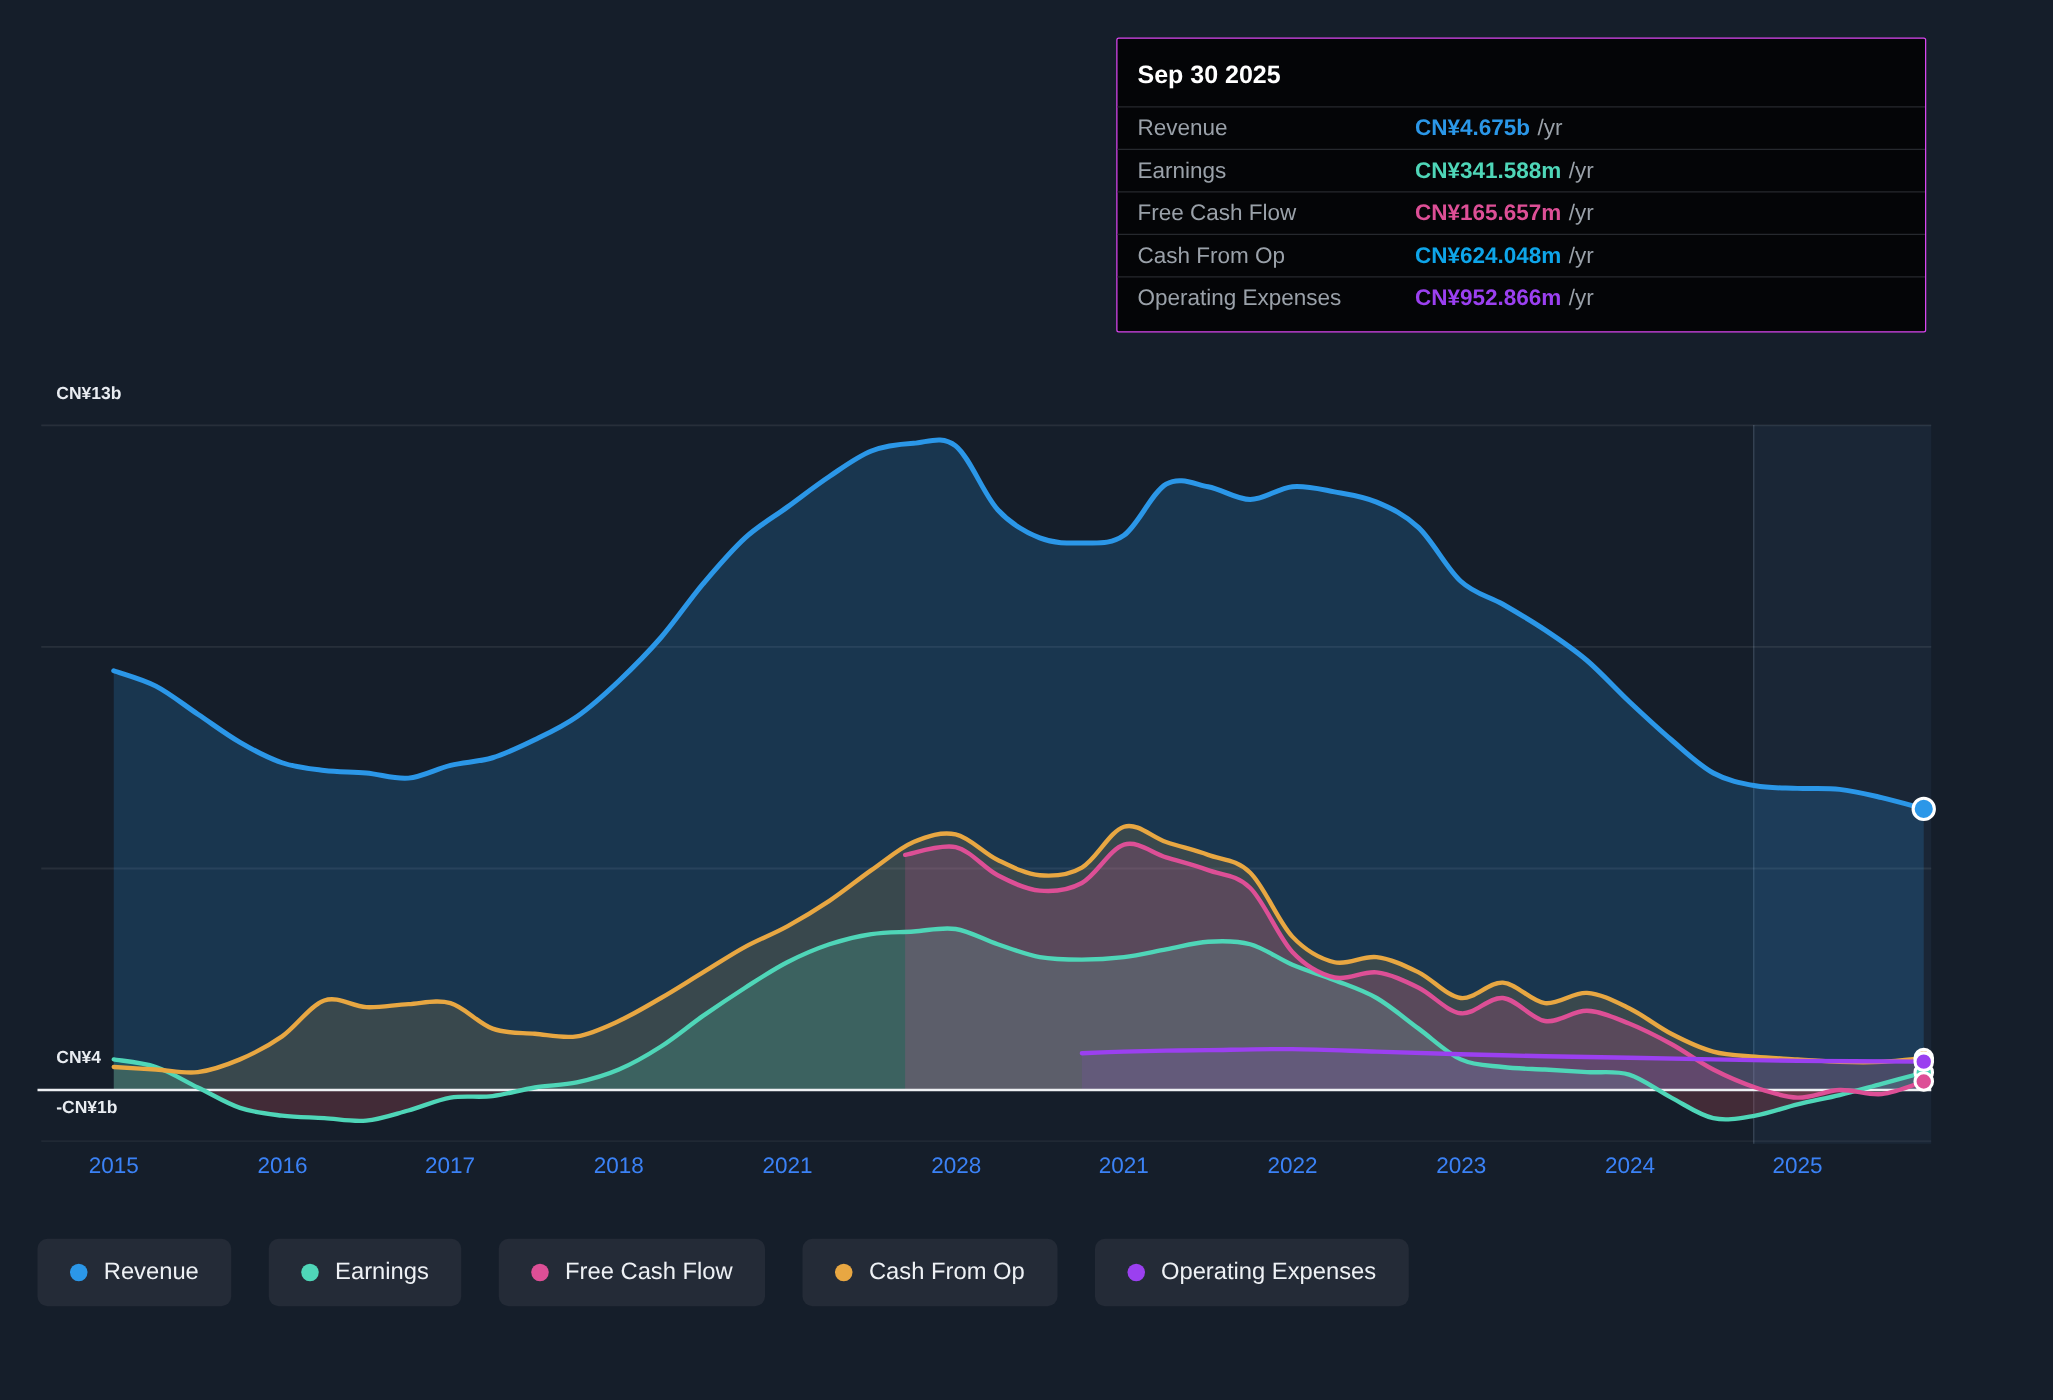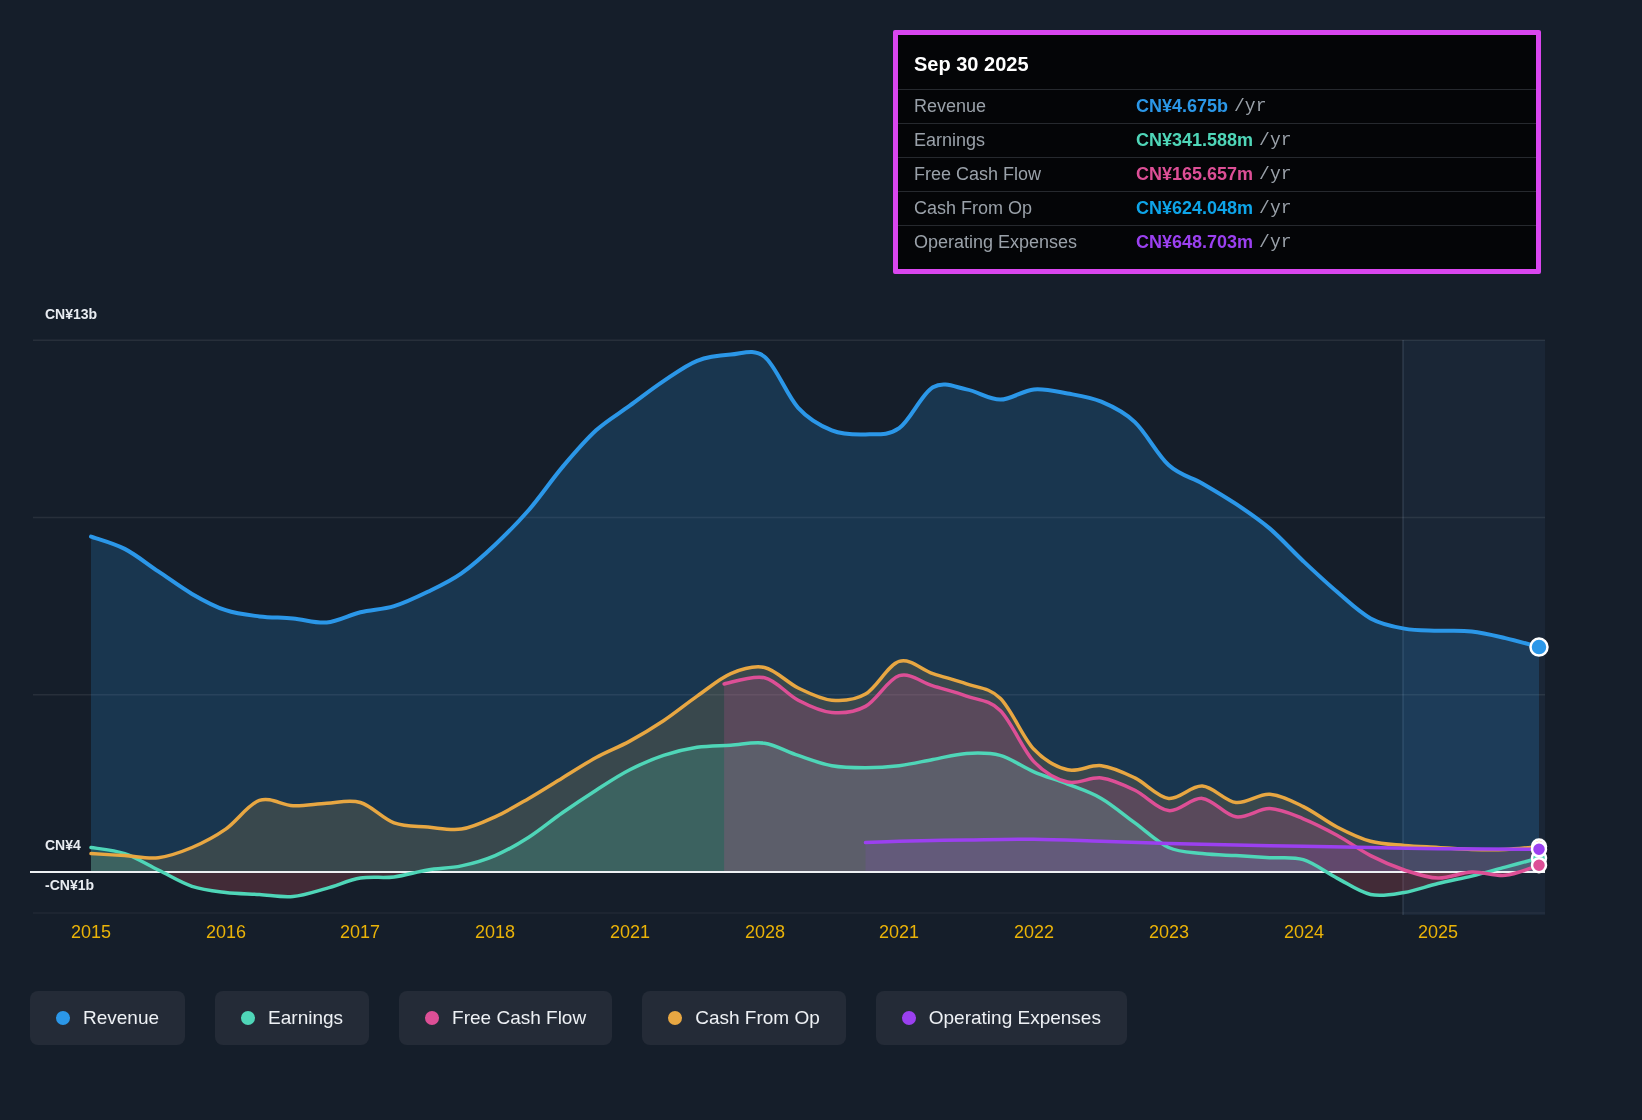--- a/index.html
+++ b/index.html
@@ -8,36 +8,36 @@
     background:#151e2a;
     font-family:"Liberation Sans",sans-serif;
     position:relative;overflow:hidden;color:#fff;
   }
   .page{position:absolute;inset:0;}
   #chart-svg{position:absolute;left:0;top:0;width:1642px;height:1120px;}
 
   
   .tooltip{
     position:absolute;left:893px;top:30px;width:648px;
-    background:#040507;border:5px solid #d946ef;border-radius:2px;
+    background:#040507;border:1px solid #d946ef;border-radius:2px;
     padding:14px 0 10px;box-sizing:border-box;
   }
   .tt-title{font-size:20px;font-weight:700;color:#fff;padding:4px 16px 13px;border-bottom:1px solid #26292e;}
   .tt-row{display:flex;align-items:center;padding:6px 16px;font-size:18px;border-top:1px solid #26292e;line-height:21px;}
   .tt-row.no-sep{border-top:none;}
   .tt-label{width:222px;flex:none;color:#9aa1a9;}
   .tt-value{font-weight:700;}
-  .tt-suffix{color:#9aa1a9;font-weight:400;margin-left:6px;font-family:Liberation Mono, monospace;}
+  .tt-suffix{color:#9aa1a9;font-weight:400;margin-left:6px;}
 
   
   .y-label{position:absolute;font-size:14px;font-weight:600;color:#e8ecf1;}
   #y-top{left:45px;top:306px;}
   #y-zero{left:45px;top:837px;}
   #y-neg{left:45px;top:877px;}
-  .x-label{position:absolute;top:922px;transform:translateX(-50%);font-size:18px;font-weight:500;color:#eab308;}
+  .x-label{position:absolute;top:922px;transform:translateX(-50%);font-size:18px;font-weight:500;color:#3b82f6;}
 
   
   .legend{position:absolute;left:30px;top:991px;display:flex;gap:30px;}
   .legend-item{
     display:flex;align-items:center;gap:13px;height:54px;padding:0 26px;
     background:#242b37;border-radius:8px;font-size:19px;color:#eef1f5;cursor:pointer;
   }
   .legend-dot{width:14px;height:14px;border-radius:50%;flex:none;}
 </style>
 </head>
@@ -119,21 +119,21 @@
     </div>
 
     <div class="tt-row">
       <span class="tt-label">Cash From Op</span>
       <span class="tt-value" style="color: #0ea5e9;">CN¥624.048m</span>
       <span class="tt-suffix">/yr</span>
     </div>
 
     <div class="tt-row">
       <span class="tt-label">Operating Expenses</span>
-      <span class="tt-value" style="color: rgb(155, 64, 240);">CN¥648.703m</span>
+      <span class="tt-value" style="color: rgb(155, 64, 240);">CN¥952.866m</span>
       <span class="tt-suffix">/yr</span>
     </div>
   </div>
 
   <div class="legend">
     <div class="legend-item">
       <span class="legend-dot" style="background: rgb(43, 151, 232);"></span>
       <span>Revenue</span>
     </div>
     <div class="legend-item">

